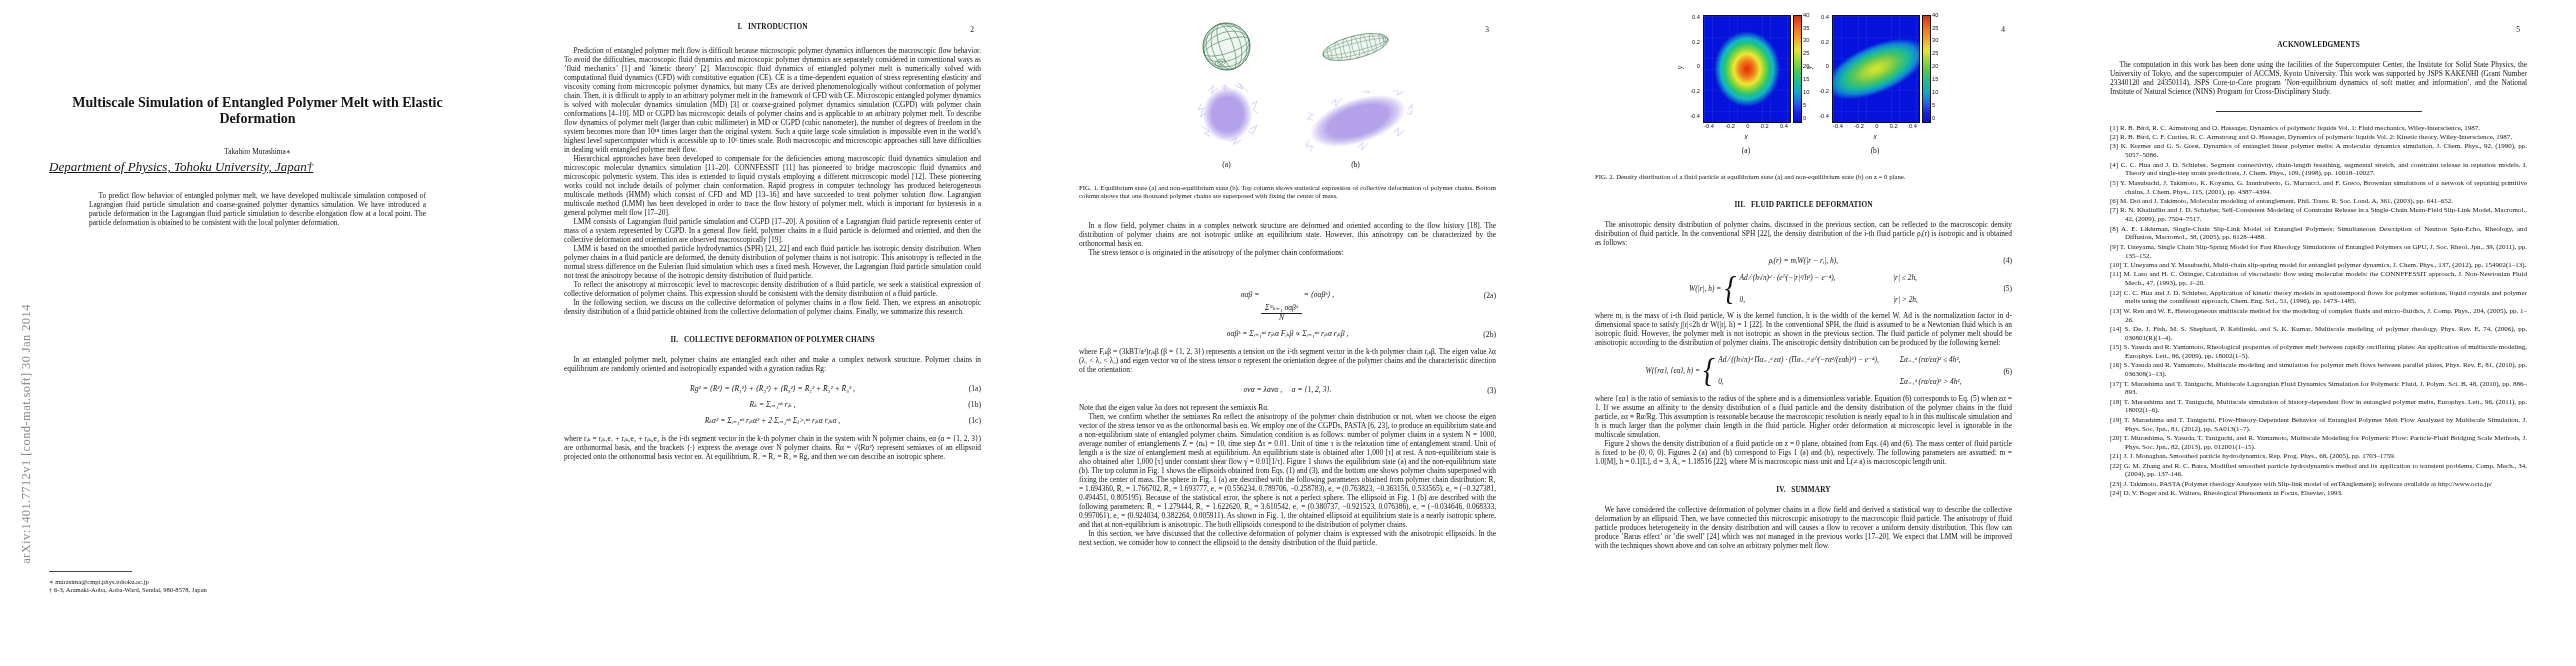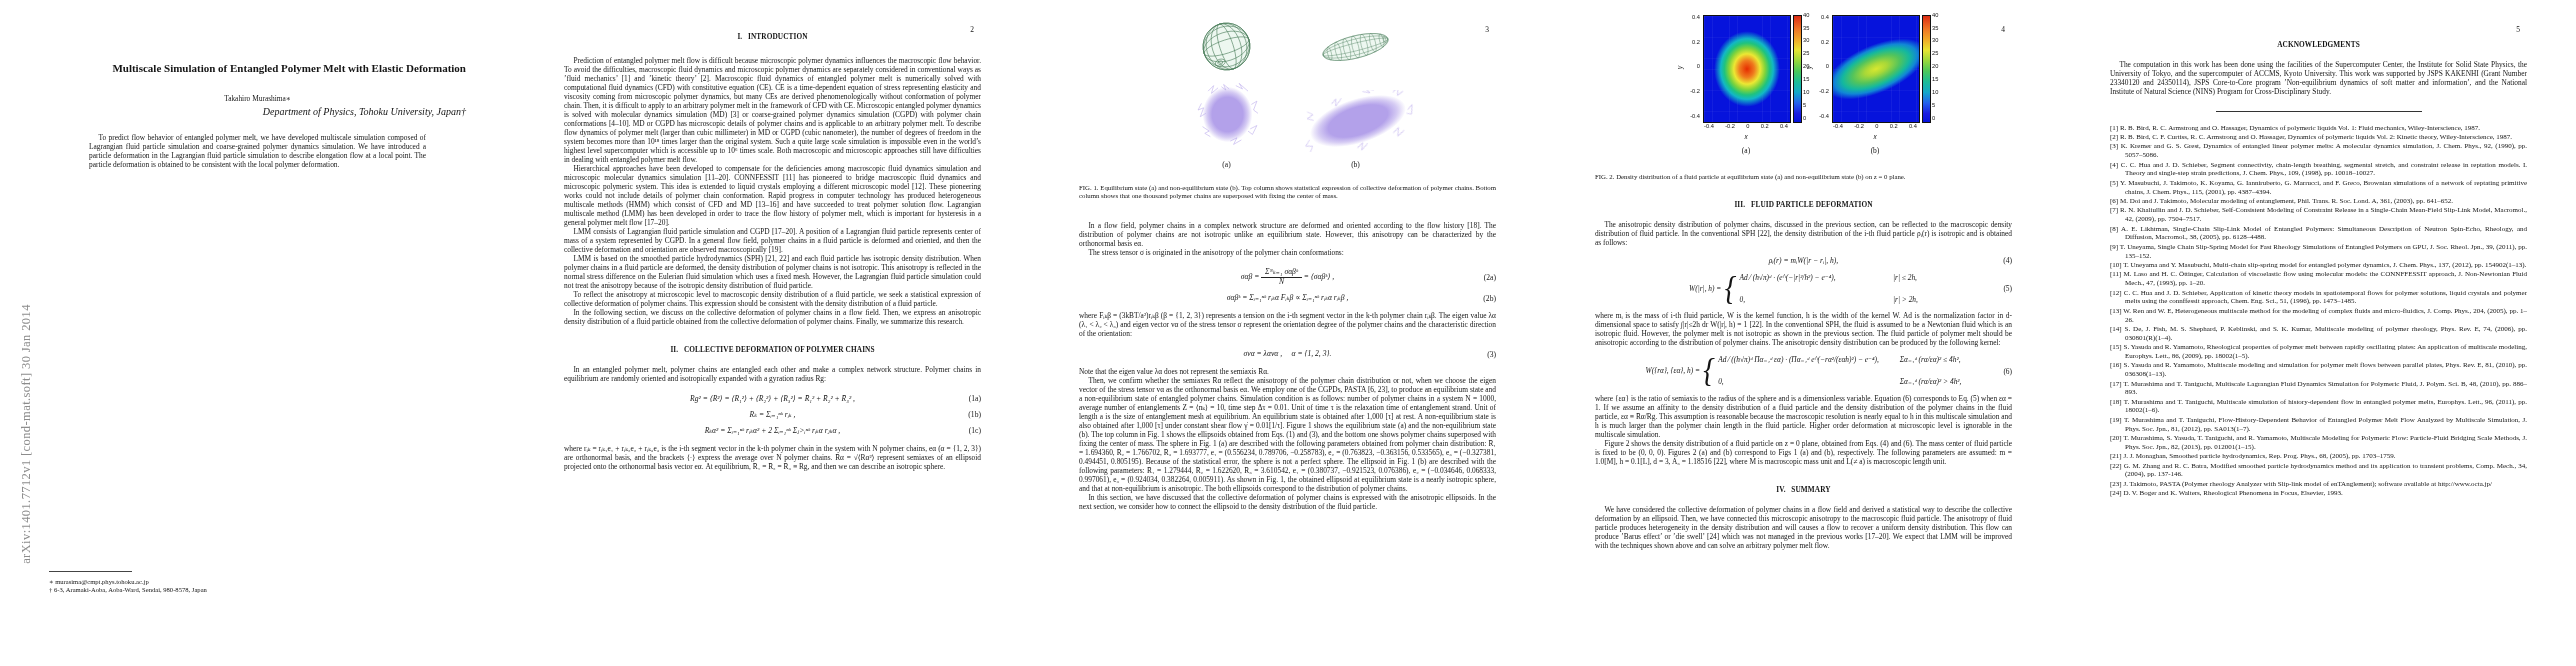--- a/index.html
+++ b/index.html
@@ -10,35 +10,35 @@
 
   .pagenum{position:absolute;top:24.5px;right:56px;font-size:7.5px;}
 
   
   .body-text{font-size:7.4px;line-height:9px;text-align:justify;margin:0;}
   .indent{text-indent:9.4px;}
   .sec-heading{font-weight:bold;text-align:center;font-size:7.3px;letter-spacing:0.1px;margin:0;}
   .caption{font-size:6.8px;line-height:8.3px;text-align:justify;margin:0;}
 
   
-  .title{font-size:11px;font-weight:bold;text-align:right;margin:62px 0 0 0;}
+  .title{font-size:14px;font-weight:bold;text-align:center;margin:95px 0 0 0;}
   .author{font-size:7.4px;text-align:center;margin:20px 0 0 0;}
-  .affil{font-size:10px;font-style:italic;text-align:right;margin:2.8px 0 0 0;}
+  .affil{font-size:13px;font-style:italic;text-align:left;margin:2.8px 0 0 0;text-decoration:underline;}
   .abstract{margin:16.7px 40px 0 40px;}
   .fnblock{position:absolute;left:49px;top:571px;width:422px;}
   .fnrule{width:83px;border-top:0.6px solid #444;margin-bottom:5.6px;}
   .fn{font-size:6.6px;line-height:8.3px;margin:0;}
   .stamp{position:absolute;top:434px;left:25.6px;width:345px;text-align:center;
          transform:translate(-50%,-50%) rotate(-90deg);color:#8c8c8c;
          font-size:12.5px;letter-spacing:0.4px;white-space:nowrap;}
 
   
   .eq{position:relative;text-align:center;font-style:italic;font-size:7.6px;margin:7.2px 0;}
   .eq-label{position:absolute;right:0;top:50%;transform:translateY(-50%);font-style:normal;}
-  .frac{display:inline-block;vertical-align:middle;text-align:center;line-height:8.3px;}
+  .frac{display:inline-block;vertical-align:middle;text-align:center;line-height:8.3px;margin-top:36px;}
   .frac .top{display:block;border-bottom:0.6px solid #222;padding:0 3.9px;}
   .frac .bot{display:block;}
   .cases{position:relative;display:flex;justify-content:center;align-items:center;gap:3.3px;margin:7.8px 0;font-style:italic;font-size:7.4px;}
   .brace{font-size:29px;font-weight:300;line-height:29px;transform:scaleY(1.15);}
   .case-rows{display:flex;flex-direction:column;gap:13px;text-align:left;}
   .case-row{display:flex;gap:14.5px;}
   .case-expr{min-width:139px;}
 
   
   .fig1{position:relative;height:168px;margin-top:9px;}
@@ -63,21 +63,21 @@
   .hm-xlabel{position:absolute;left:23px;top:118px;width:86px;text-align:center;font-size:6.4px;font-style:italic;font-family:"Liberation Sans",sans-serif;}
   .hm-sublabel{position:absolute;left:23px;top:131px;width:86px;text-align:center;font-size:7.5px;}
 
   
   .ack-heading{margin-top:40px;}
   .refrule{width:206px;border-top:0.6px solid #333;margin:14.5px auto 0 auto;}
   .reflist{list-style:none;margin:12.2px 0 0 0;padding:0;}
   .reflist li{font-size:7px;line-height:8.8px;text-align:justify;padding-left:15px;text-indent:-15px;margin-bottom:0.6px;}
 
   .mt8{margin-top:4.4px}.mt12{margin-top:6.7px}.mt16{margin-top:9px}.mt20{margin-top:11px}
-  .mt26{margin-top:14.5px}.mt34{margin-top:19px}.mt44{margin-top:21px}.mt70{margin-top:32px}
+  .mt26{margin-top:14.5px}.mt34{margin-top:19px}.mt44{margin-top:21px}.mt70{margin-top:22px}
 </style>
 </head>
 <body>
 
 <div id="canvas">
 
   <div class="page" id="page-1">
     <div class="stamp">arXiv:1401.7712v1  [cond-mat.soft]  30 Jan 2014</div>
     <h1 class="title">Multiscale Simulation of Entangled Polymer Melt with Elastic Deformation</h1>
     <div class="author">Takahiro  Murashima∗</div>

